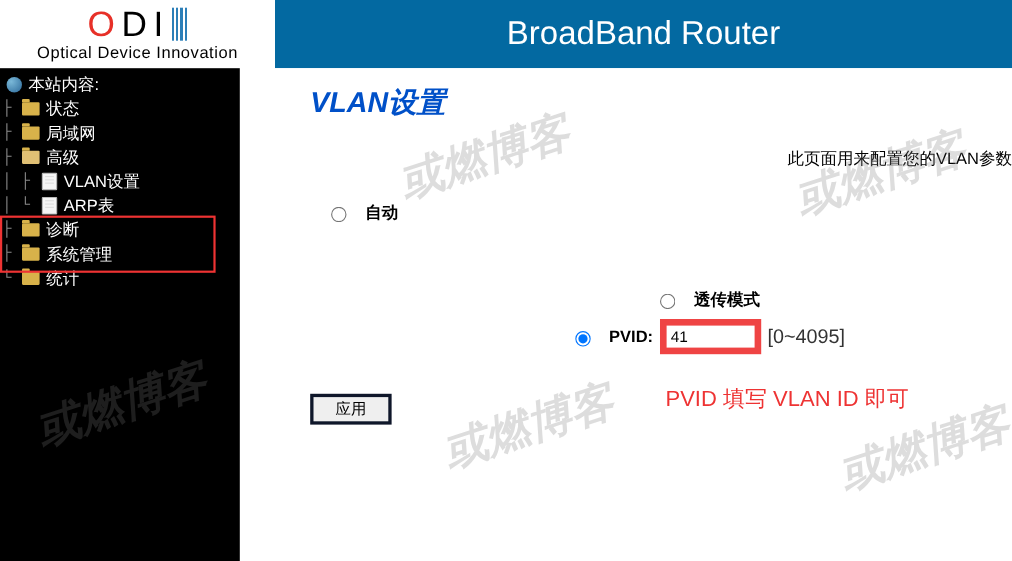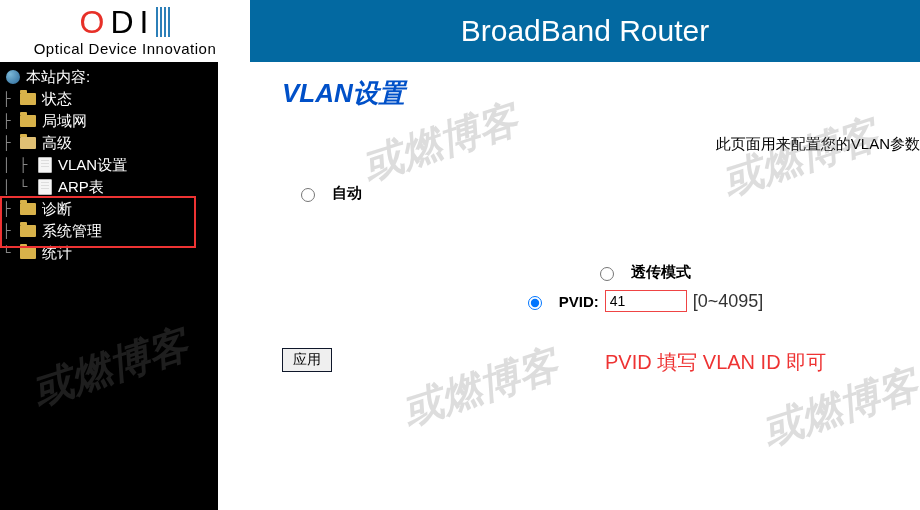--- a/index.html
+++ b/index.html
@@ -202,32 +202,32 @@
     width: 50px;
     display: flex;
     justify-content: center;
   }
   .pvid-input {
     width: 72px;
     height: 20px;
     font-size: 14px;
     margin: 0 6px;
     padding: 0 4px;
-    border: 1px solid #ef4444;
+    border: 6px solid #ef4444;
   }
   .range-txt {
     font-weight: normal;
     font-size: 18px;
     color: #333;
   }
   .apply-btn {
     margin-top: 28px;
     font-size: 14px;
-    padding: 2px 10px;
-    border: 1px solid #0f172a;
+    padding: 2px 20px;
+    border: 3px solid #0f172a;
     background: #efefef;
     cursor: pointer;
   }
   input[type=radio] {
     width: 14px;
     height: 14px;
   }
   .annotation {
     position: absolute;
     left: 605px;

